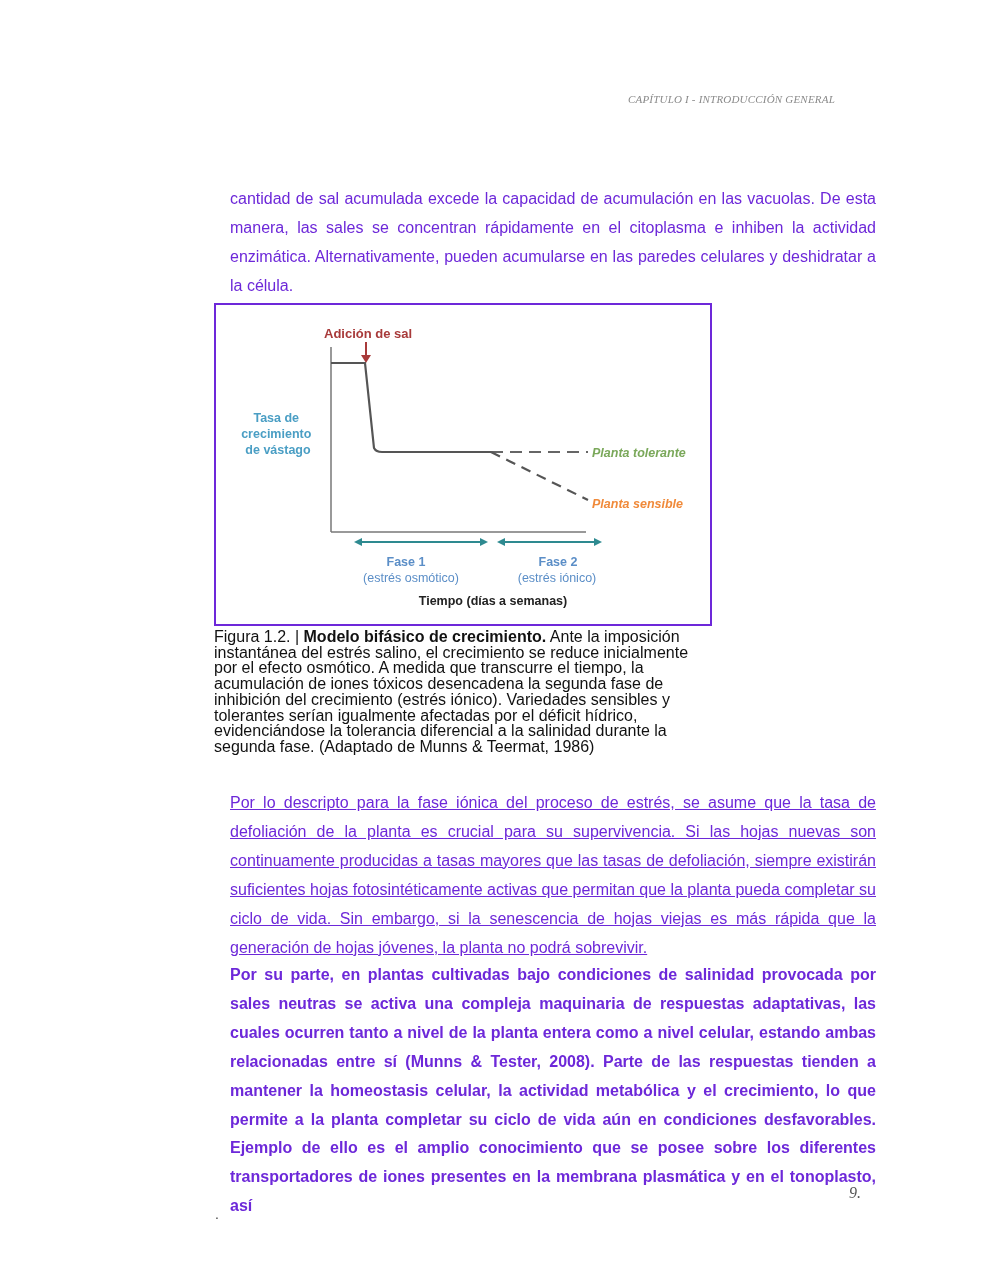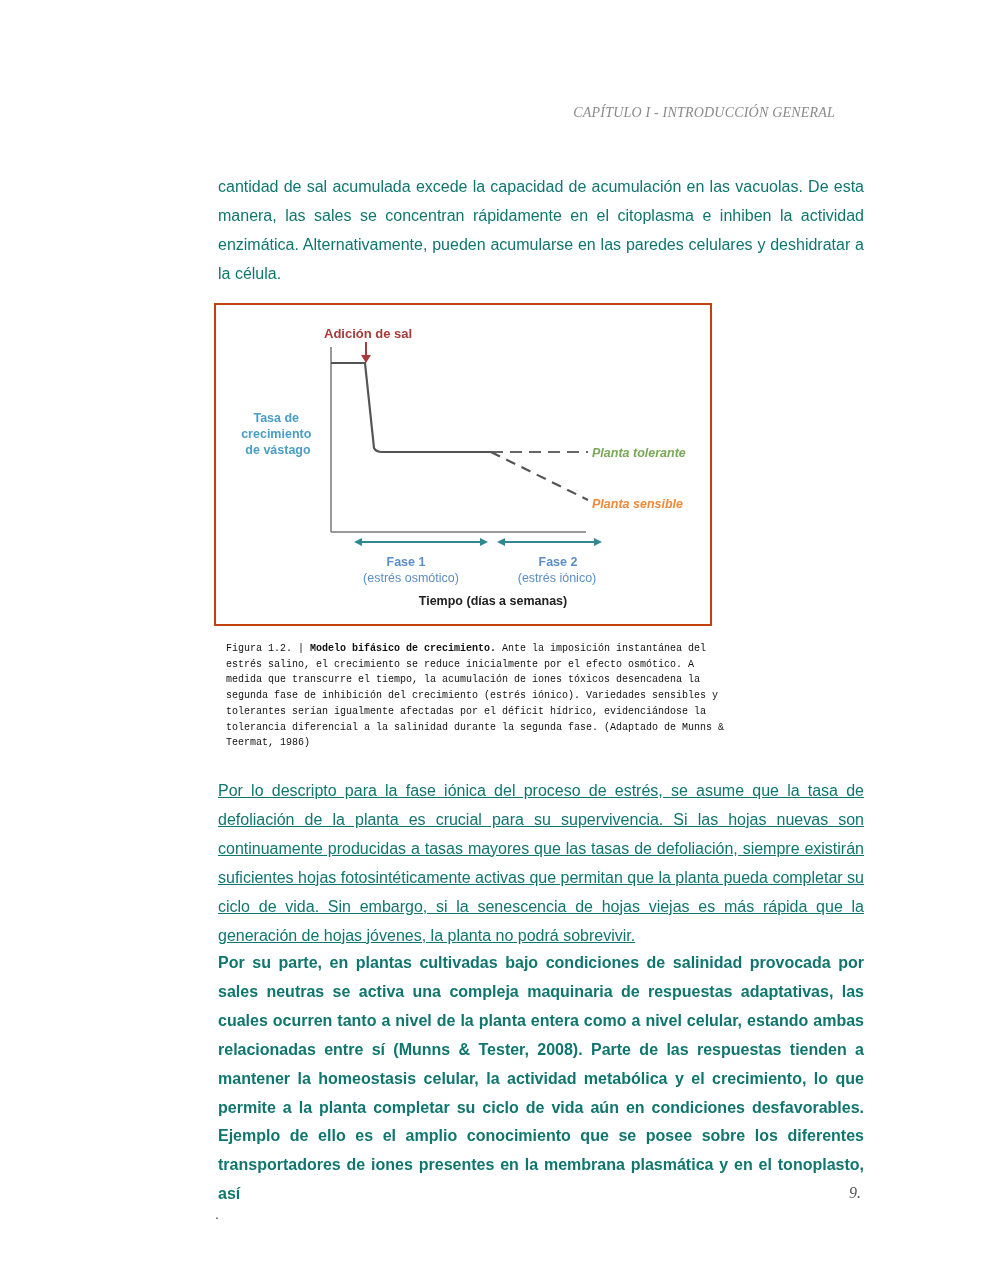--- a/index.html
+++ b/index.html
@@ -1,39 +1,39 @@
 <!DOCTYPE html>
 <html><head>
   <meta charset="utf-8">
   <style>
     html, body { margin: 0; padding: 0; background: #ffffff; }
     body { width: 990px; height: 1280px; position: relative; overflow: hidden; }
     .running-head {
       position: absolute; right: 155px; top: 93px;
       font-family: "Liberation Serif", "DejaVu Serif", serif;
-      font-style: italic; font-size: 14px; color: #8a8a8a; letter-spacing: 0.2px; margin-top: 12px;
+      font-style: italic; font-size: 11px; color: #8a8a8a; letter-spacing: 0.2px;
     }
     .body-text {
       position: absolute; left: 214px; width: 646px;
       font-family: "Liberation Sans", "DejaVu Sans", sans-serif;
-      font-size: 16px; line-height: 28.9px; color: #0f766e;
-      text-align: justify; margin: 4px;
+      font-size: 16px; line-height: 28.9px; color: #6d28d9;
+      text-align: justify; margin: 16px;
     }
     .p1 { top: 169px; }
     .p2 { top: 773px; text-decoration: underline; }
     .p3 { top: 945px; font-weight: bold; }
     .figure-frame {
       position: absolute; left: 214px; top: 303px; width: 494px; height: 319px;
-      border: 2px solid #c2410c; background: #fff;
+      border: 2px solid #6d28d9; background: #fff;
     }
     .figure-frame svg { position: absolute; left: 0; top: 0; }
     .caption {
       position: absolute; left: 214px; top: 629px; width: 500px;
-      font-family: Liberation Mono, monospace;
-      font-size: 10px; line-height: 15.7px; color: #111; margin: 12px;
+      font-family: Liberation Sans, sans-serif;
+      font-size: 16px; line-height: 15.7px; color: #111; margin: 0;
     }
     .caption b { font-weight: bold; }
     .page-number {
       position: absolute; right: 129px; top: 1184px;
       font-family: "Liberation Serif", "DejaVu Serif", serif;
       font-style: italic; font-size: 16px; color: #555;
     }
     .dot {
       position: absolute; left: 215px; top: 1206px;
       font-family: "Liberation Sans", sans-serif; font-size: 14px; color: #444;

